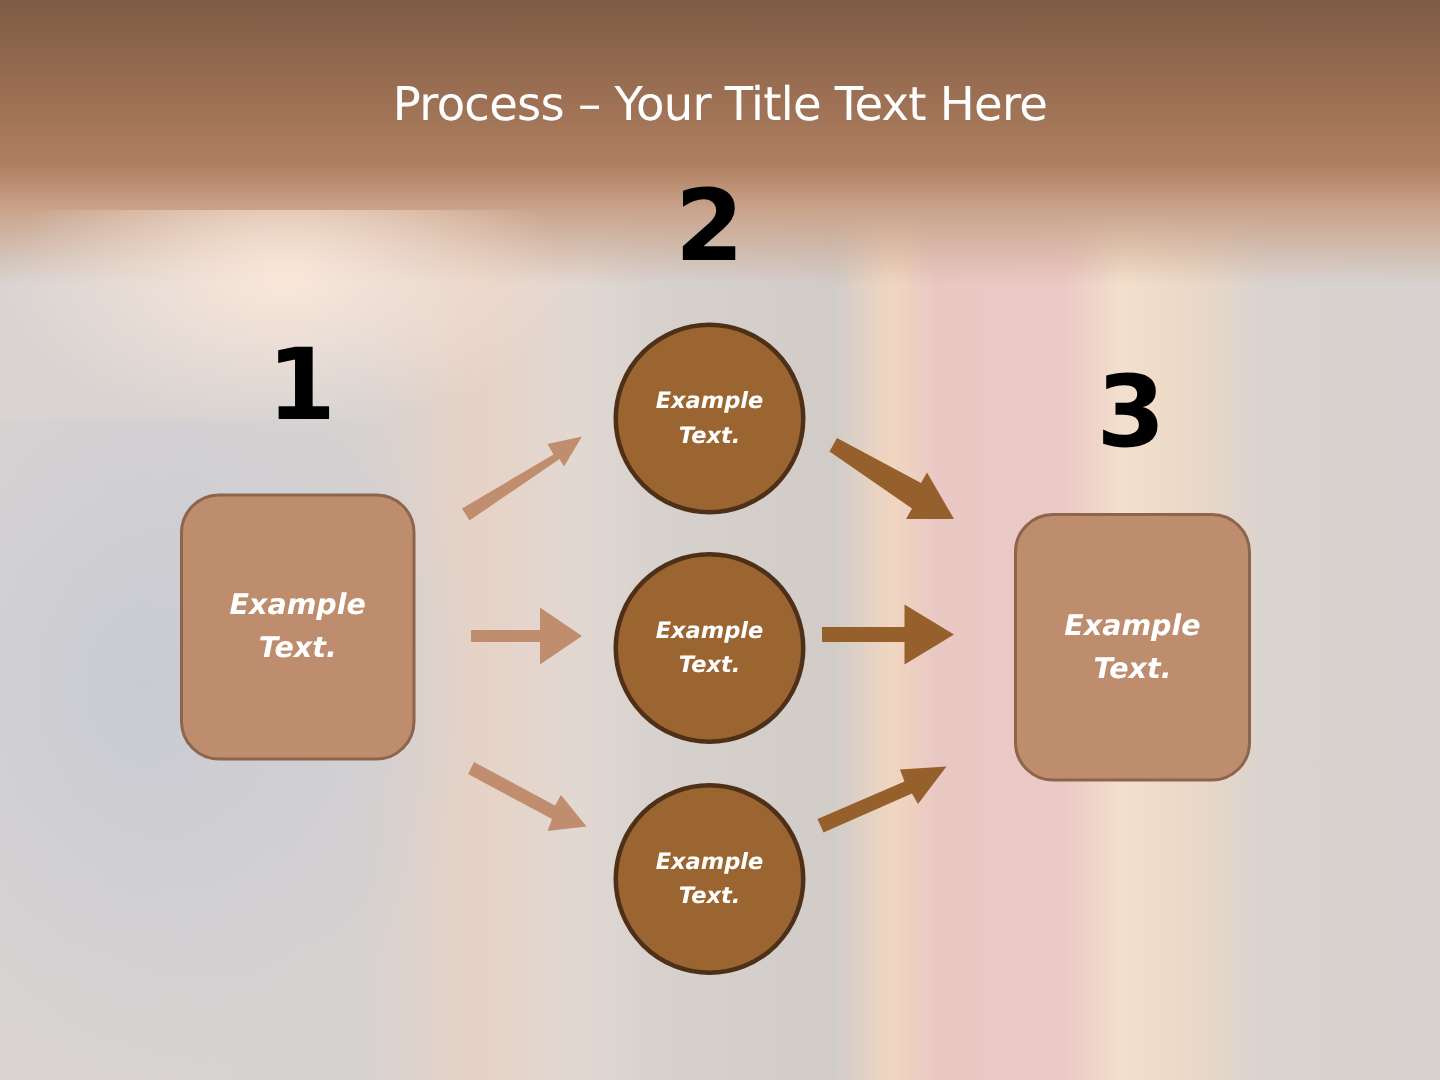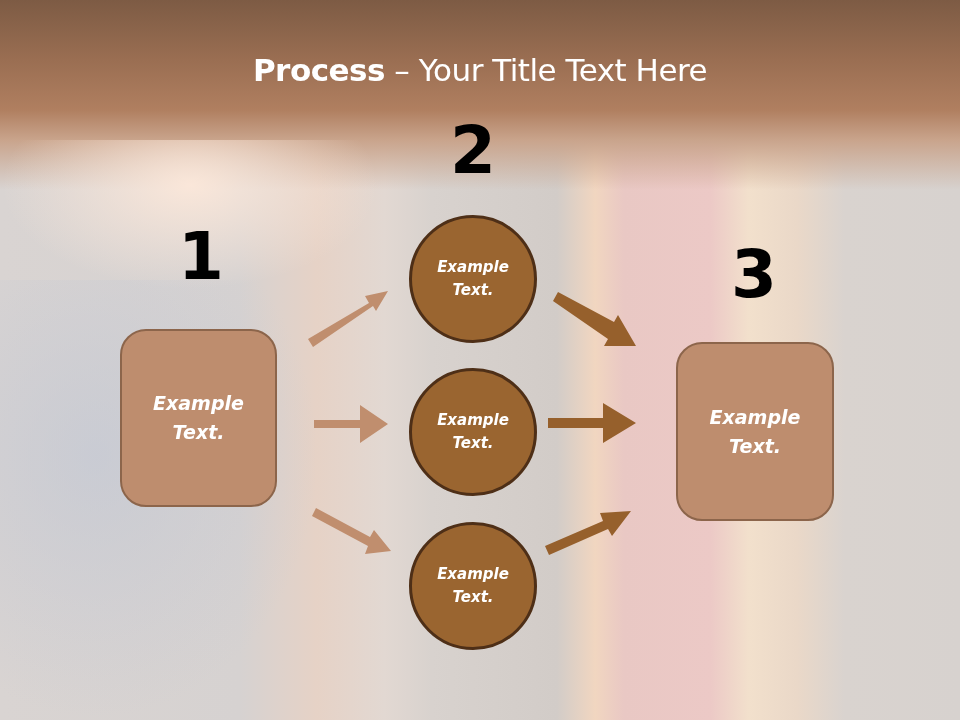--- a/index.html
+++ b/index.html
@@ -18,21 +18,21 @@
     background: radial-gradient(ellipse at 50% 30%, rgba(252,232,218,0.95), rgba(252,232,218,0) 70%);
   }
   .bg-blue {
     position: absolute; left: 0; top: 280px; width: 320px; height: 440px;
     background: radial-gradient(ellipse at 30% 40%, rgba(195,200,212,0.7), rgba(210,210,215,0) 70%);
   }
   .title {
     position: absolute; top: 52px; left: 0; width: 960px; text-align: center;
     color: #ffffff; font-size: 31px; letter-spacing: -0.5px;
   }
-  .title .bold { font-weight: bold; }
+  .title .bold { font-weight: normal; }
   .num {
     position: absolute; font-weight: bold; color: #000; font-size: 66px; line-height: 1;
   }
   .box {
     position: absolute; background: #be8d6e; border: 2.5px solid #8c654b;
     border-radius: 26px; display: flex; align-items: center; justify-content: center;
     text-align: center; color: #fff; font-style: italic; font-weight: bold;
     font-size: 19px; line-height: 29px; box-sizing: border-box;
   }
   .circle {

